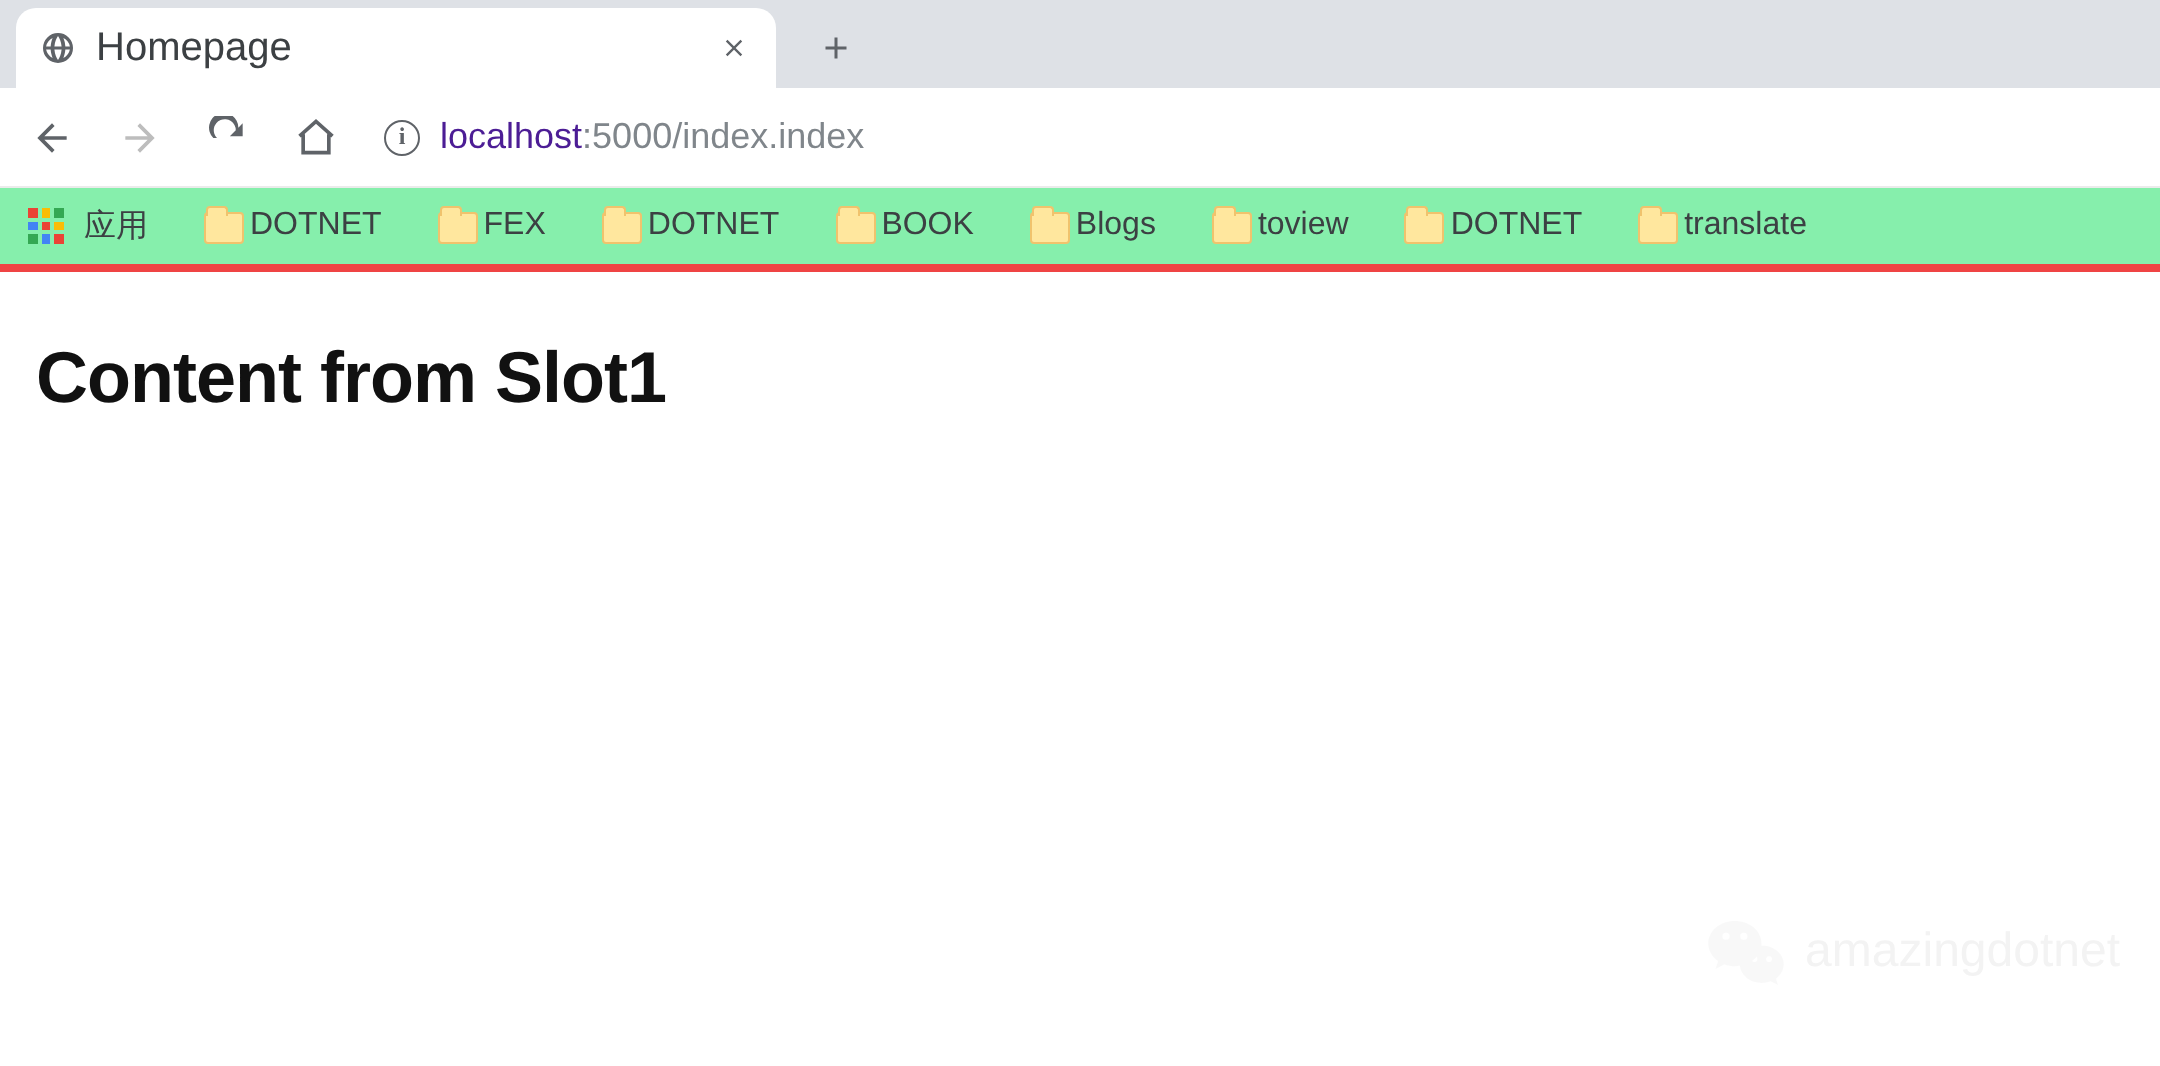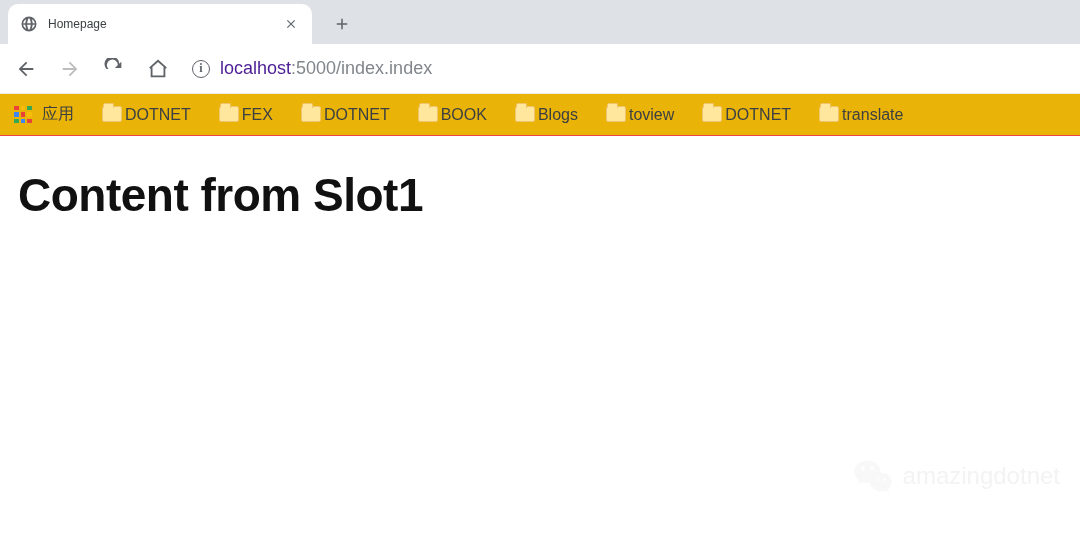--- a/index.html
+++ b/index.html
@@ -16,28 +16,28 @@
     .tab-bar {
       height: 44px;
       background: #dee1e6;
       display: flex;
       align-items: flex-end;
       padding-left: 8px;
     }
     .tab {
       background: #fff;
       height: 40px;
-      width: 304px;
+      width: 380px;
       border-radius: 10px 10px 0 0;
       display: flex;
       align-items: center;
       padding: 0 12px;
       gap: 10px;
       position: relative;
-      font-size: 12px;
+      font-size: 20px;
       color: #3c4043;
     }
     .tab .favicon {
       width: 18px; height: 18px;
       display: inline-flex; align-items: center; justify-content: center;
       color: #5f6368;
     }
     .tab .title { flex: 1; white-space: nowrap; overflow: hidden; text-overflow: ellipsis; }
     .tab .close {
       width: 18px; height: 18px; display: inline-flex; align-items: center; justify-content: center;
@@ -81,26 +81,26 @@
       font-size: 12px; color: #5f6368; font-weight: 600;
       flex-shrink: 0;
       font-family: Georgia, serif;
     }
     .url .host { color: #4c1d95; }
     .url .path { color: #80868b; }
 
     
     .bookmarks {
       height: 42px;
-      background: #eab308;
+      background: #86efac;
       display: flex;
       align-items: center;
       padding: 0 14px;
       gap: 28px;
-      border-bottom: 1px solid #ef4444;
+      border-bottom: 4px solid #ef4444;
       font-size: 16px;
       color: #3c4043;
     }
     .apps {
       display: flex; align-items: center; gap: 10px; cursor: pointer;
     }
     .apps-grid {
       width: 18px; height: 18px;
       display: grid; grid-template: repeat(3,1fr)/repeat(3,1fr); gap: 2px;
     }
@@ -108,21 +108,21 @@
     .apps-grid span:nth-child(1){background:#EA4335;}
     .apps-grid span:nth-child(2){background:#FBBC05;}
     .apps-grid span:nth-child(3){background:#34A853;}
     .apps-grid span:nth-child(4){background:#4285F4;}
     .apps-grid span:nth-child(5){background:#EA4335;}
     .apps-grid span:nth-child(6){background:#FBBC05;}
     .apps-grid span:nth-child(7){background:#34A853;}
     .apps-grid span:nth-child(8){background:#4285F4;}
     .apps-grid span:nth-child(9){background:#EA4335;}
     .bm {
-      display: flex; align-items: flex-start; gap: 3px; cursor: pointer;
+      display: flex; align-items: flex-end; gap: 3px; cursor: pointer;
     }
     .folder-icon {
       width: 20px; height: 16px;
       background: #ffe79e;
       border: 1px solid #f0c36d;
       border-radius: 2px;
       position: relative;
       flex-shrink: 0;
     }
     .folder-icon::before {
@@ -133,21 +133,21 @@
       border: 1px solid #f0c36d;
       border-bottom: none;
       border-radius: 2px 2px 0 0;
     }
 
     
     .page {
       padding: 32px 18px;
     }
     .page h1 {
-      font-size: 46px;
+      font-size: 36px;
       font-weight: 800;
       color: #111;
       letter-spacing: -0.5px;
     }
 
     
     .watermark {
       position: absolute;
       right: 20px;
       bottom: 40px;

